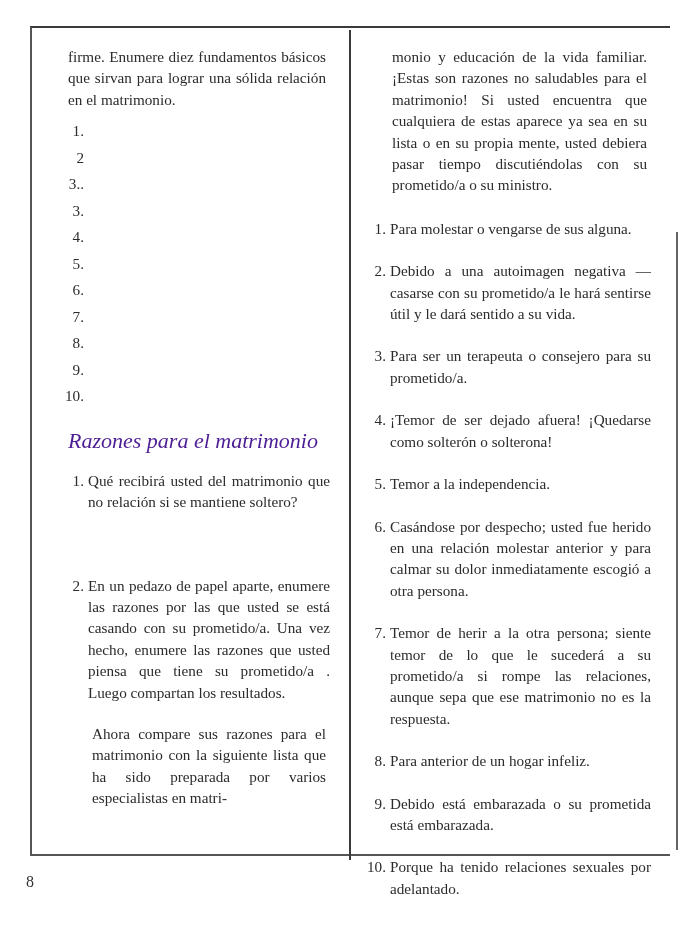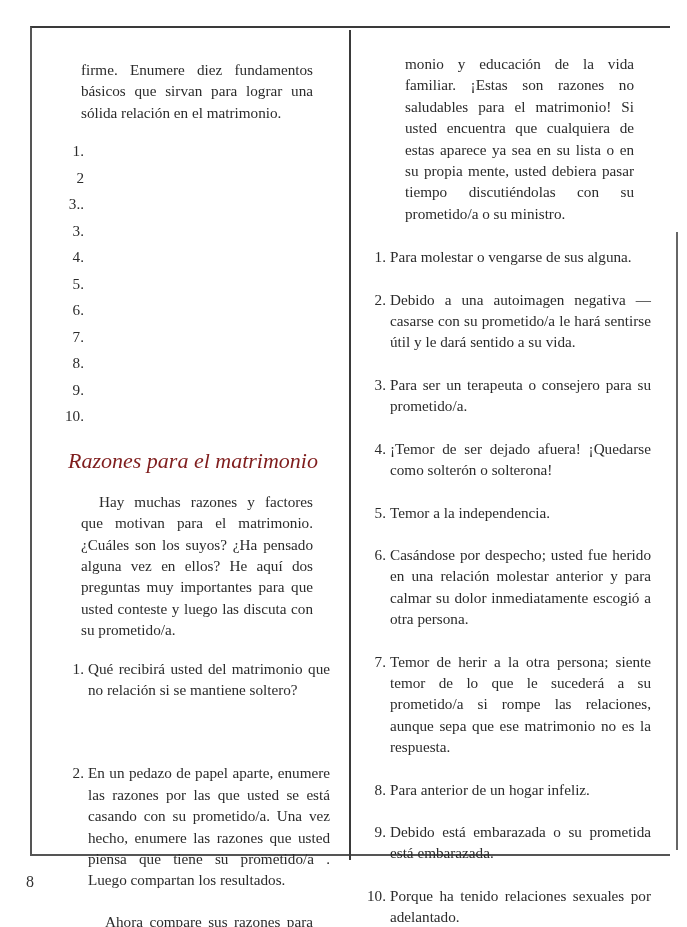--- a/index.html
+++ b/index.html
@@ -21,28 +21,28 @@
     }
     .right-edge {
       position: absolute; left: 676px; top: 232px; width: 2px; height: 618px;
       background: #666;
     }
     .col {
       position: absolute; font-size: 15.2px; line-height: 21.4px;
       text-align: justify; hyphens: manual;
     }
     .col-left { left: 64px; top: 42px; width: 266px; }
-    .col-right { left: 388px; top: 36px; width: 263px; }
-    p { margin: 17px; }
+    .col-right { left: 388px; top: 42px; width: 263px; }
+    p { margin: 4px; }
     .blank-list { margin: 10px 0 0 0; padding: 0; list-style: none; }
     .blank-list li { height: 26.5px; line-height: 21px; padding-left: 0; }
     .blank-list li .num { display: inline-block; width: 20px; text-align: right; }
     .heading {
       font-style: italic; font-size: 22px; line-height: 26px;
-      margin: 16px 0 16px 4px; font-weight: normal; color: #7f1d1d;
+      margin: 16px 0 16px 4px; font-weight: normal; color: #4c1d95;
       text-align: left;
     }
     .indent { text-indent: 18px; }
     .qlist { margin: 16px 0 0 0; padding: 0; list-style: none; }
     .qlist li { display: flex; }
     .qlist li .num { flex: 0 0 20px; text-align: right; padding-right: 4px; }
     .qlist li .txt { flex: 1; text-align: justify; }
     .gap-q1 { margin-bottom: 62px; }
     .after-para { margin-top: 20px; padding-left: 24px; }
     .rlist { margin: 22px 0 0 -24px; padding: 0; list-style: none; width: 287px; }
@@ -71,21 +71,20 @@
     <li><span class="num">5.</span></li>
     <li><span class="num">6.</span></li>
     <li><span class="num">7.</span></li>
     <li><span class="num">8.</span></li>
     <li><span class="num">9.</span></li>
     <li><span class="num">10.</span></li>
   </ul>
 
   <h2 class="heading">Razones para el matrimonio</h2>
 
-  <p class="indent">Hay muchas razones y factores que motivan para el matrimonio. ¿Cuáles son los suyos? ¿Ha pensado alguna vez en ellos? He aquí dos preguntas muy importantes para que usted conteste y luego las discuta con su prometido/a.</p>
 
   <ul class="qlist">
     <li class="gap-q1">
       <span class="num">1.</span>
       <span class="txt">Qué recibirá usted del matrimonio que no relación si se mantiene soltero?</span>
     </li>
     <li>
       <span class="num">2.</span>
       <span class="txt">En un pedazo de papel aparte, enumere las razones por las que usted se está casando con su prometido/a. Una vez hecho, enumere las razones que usted  piensa que tiene  su prometido/a . Luego compartan los resultados.</span>
     </li>

